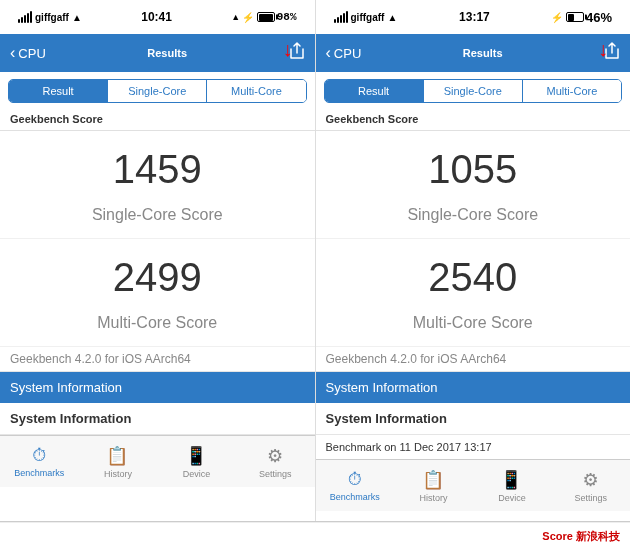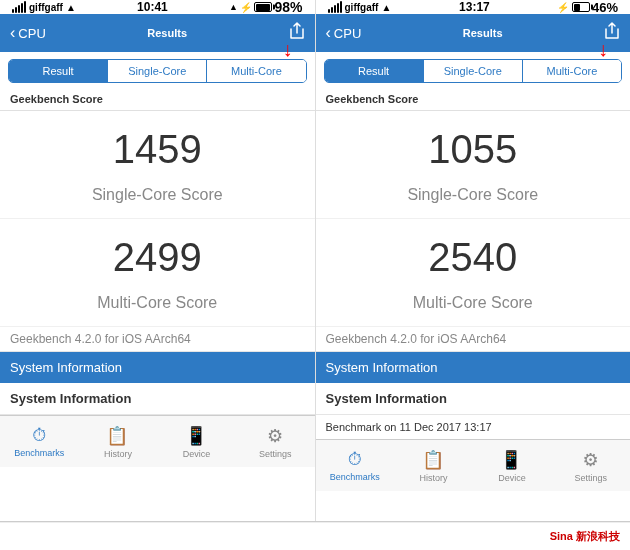--- a/index.html
+++ b/index.html
@@ -26,25 +26,25 @@
       border-right: 1px solid #ddd;
       background: #fff;
     }
     .phone:last-child { border-right: none; }
 
     
     .status-bar {
       display: flex;
       justify-content: space-between;
       align-items: center;
-      padding: 2px 12px;
+      padding: 2px 18px;
       background: #fff;
       font-size: 10px;
       font-weight: 600;
-      height: 14px;
+      height: 34px;
     }
     .status-left { display: flex; align-items: center; gap: 3px; }
     .status-right { display: flex; align-items: center; gap: 2px; }
     .signal-bars { display: flex; align-items: flex-end; gap: 1px; }
     .signal-bar { background: #000; border-radius: 1px; }
     .signal-bar.b1 { width: 2px; height: 4px; }
     .signal-bar.b2 { width: 2px; height: 6px; }
     .signal-bar.b3 { width: 2px; height: 8px; }
     .signal-bar.b4 { width: 2px; height: 10px; }
     .signal-bar.b5 { width: 2px; height: 12px; }
@@ -223,21 +223,21 @@
         <span>giffgaff</span>
         <span>▲</span>
       </div>
       <span style="font-size:12px;font-weight:600;">10:41</span>
       <div class="status-right">
         <span style="font-size:9px;">▲</span>
         <span style="font-size:10px;">⚡</span>
         <div class="battery-icon">
           <div class="battery-fill" style="width:14px;"></div>
         </div>
-        <span style="font-size:14px;">98%</span>
+        <span style="font-size:11px;font-family:Liberation Mono, monospace;">98%</span>
       </div>
     </div>
 
     <div class="nav-header">
       <div class="nav-back">
         <span style="font-size:16px;">‹</span>
         <span>CPU</span>
       </div>
       <span class="nav-title">Results</span>
       <span class="nav-share">
@@ -379,14 +379,14 @@
       <div class="bottom-tab">
         <span class="bottom-tab-icon">⚙</span>
         <span>Settings</span>
       </div>
     </div>
   </div>
 
 </div>
 
 <div class="watermark-bar">
-  <span style="color:#c00;font-size:11px;font-weight:bold;">Sina 新浪科技</span>
+  <span style="color:#c00;font-size:11px;font-weight:bold;">Score 新浪科技</span>
 </div>
 
 </body></html>

